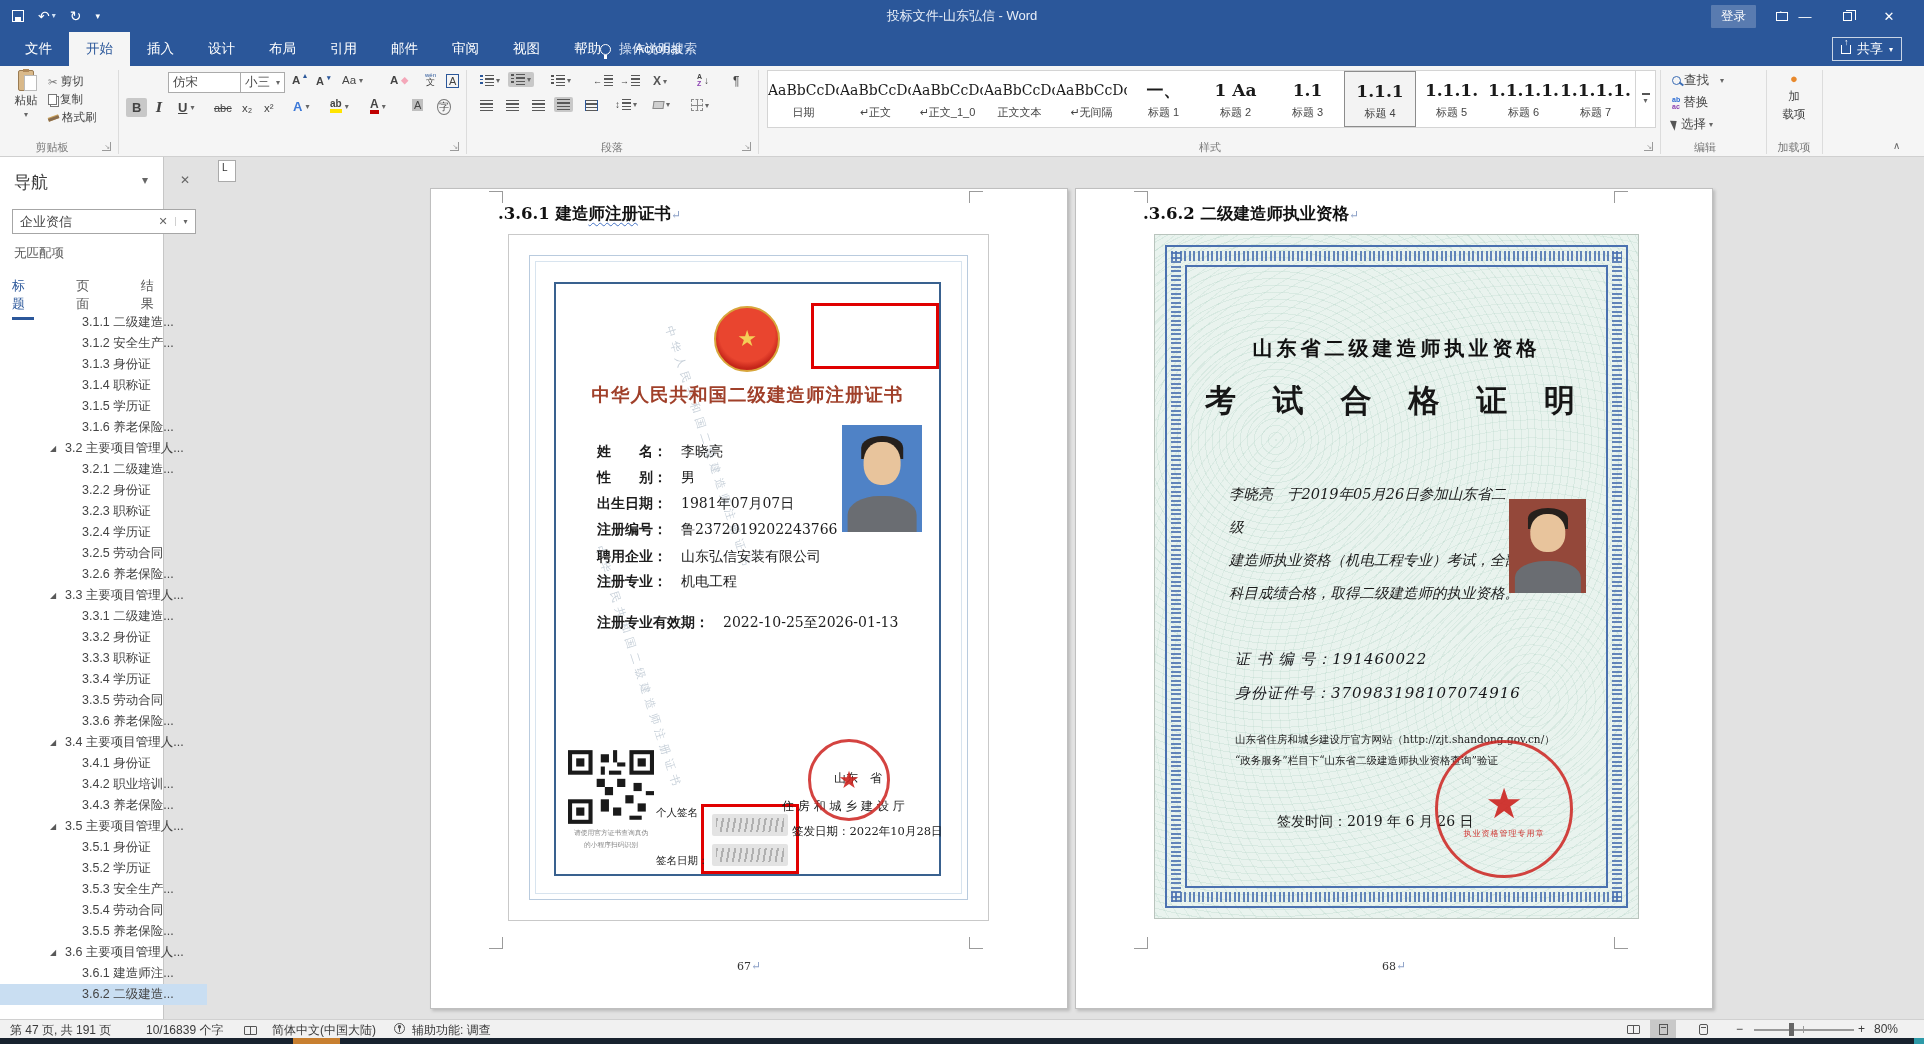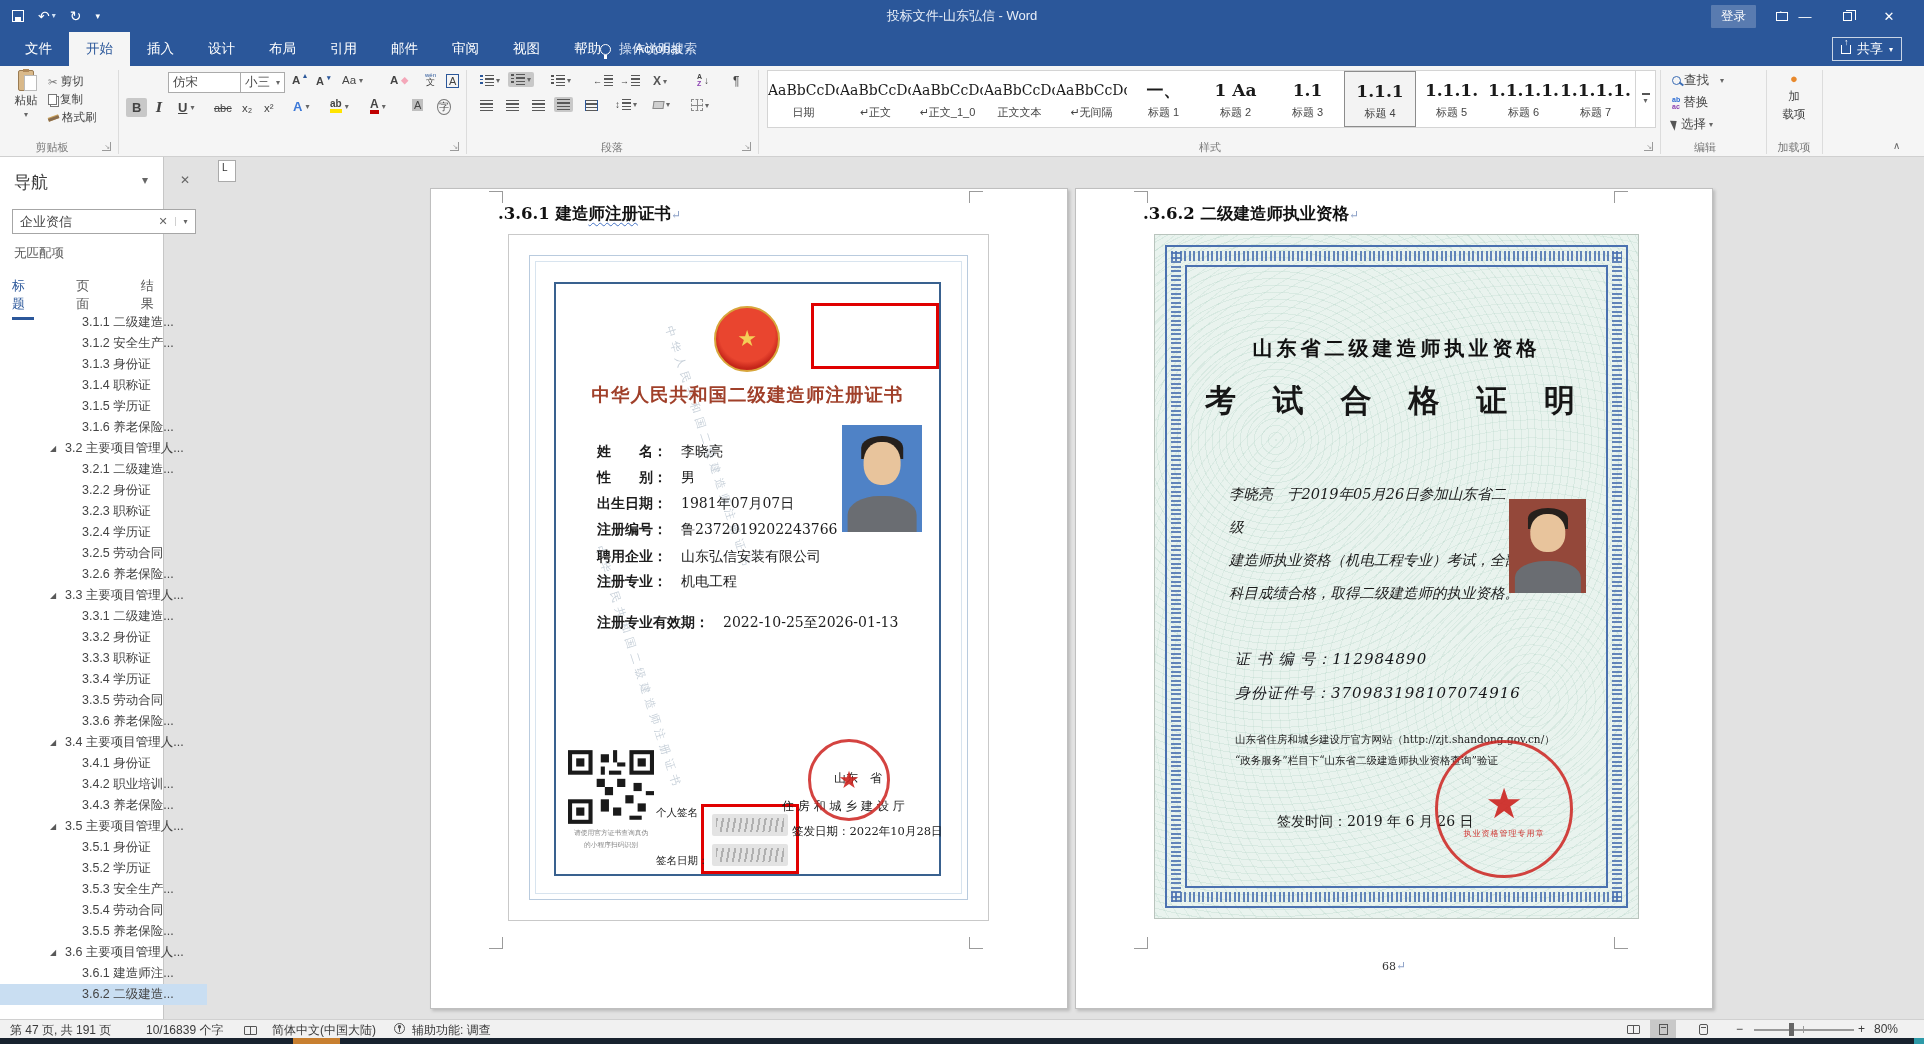--- a/index.html
+++ b/index.html
@@ -627,20 +627,21 @@
 
         <div class="sealtext" style="left:278px; top:486px; font-size:12px;">山东　省</div>
         <div class="sealtext" style="left:226px; top:514px; font-size:12px;">住 房 和 城 乡 建 设 厅</div>
         <div class="sealtext" style="left:236px; top:540px; font-size:11.5px;">签发日期：2022年10月28日</div>
         <div class="seal" style="left:252px; top:455px; width:82px; height:82px;">
           <span class="st" style="font-size:24px;">★</span>
         </div>
       </div>
     </div>
 
+    <div class="pfooter"><span>67</span><span class="pmark">↵</span></div>
   </div>
 
   <div class="page p2">
     <span class="cm tl" style="left:58px; top:2px;"></span>
       <span class="cm tr" style="left:538px; top:2px;"></span>
     <span class="cm bl" style="left:58px; top:748px;"></span>
       <span class="cm br" style="left:538px; top:748px;"></span>
     <div class="dochead">
       <span>.3.6.2 二级建造师执业资格</span><span class="pmark">↵</span>
     </div>
@@ -662,21 +663,21 @@
         <div>科目成绩合格，取得二级建造师的执业资格。</div>
       </div>
 
       <div class="photo c2ph">
           <span class="bg"></span>
           <span class="body"></span>
           <span class="hair"></span>
           <span class="head"></span>
         </div>
 
-      <div class="c2line" style="top:415px;"><span>证 书 编 号：</span><span>112984890</span></div>
+      <div class="c2line" style="top:415px;"><span>证 书 编 号：</span><span>191460022</span></div>
       <div class="c2line" style="top:449px;"><span>身份证件号：</span><span>370983198107074916</span></div>
 
       <div class="c2note" style="top:498px;">山东省住房和城乡建设厅官方网站（http://zjt.shandong.gov.cn/）</div>
       <div class="c2note" style="top:519px;">“政务服务”栏目下“山东省二级建造师执业资格查询”验证</div>
 
       <div class="c2issue">签发时间：2019 年 6 月 26 日</div>
       <div class="seal bigseal">
         <span class="st">★</span>
         <span class="cap">执业资格管理专用章</span>
       </div>

